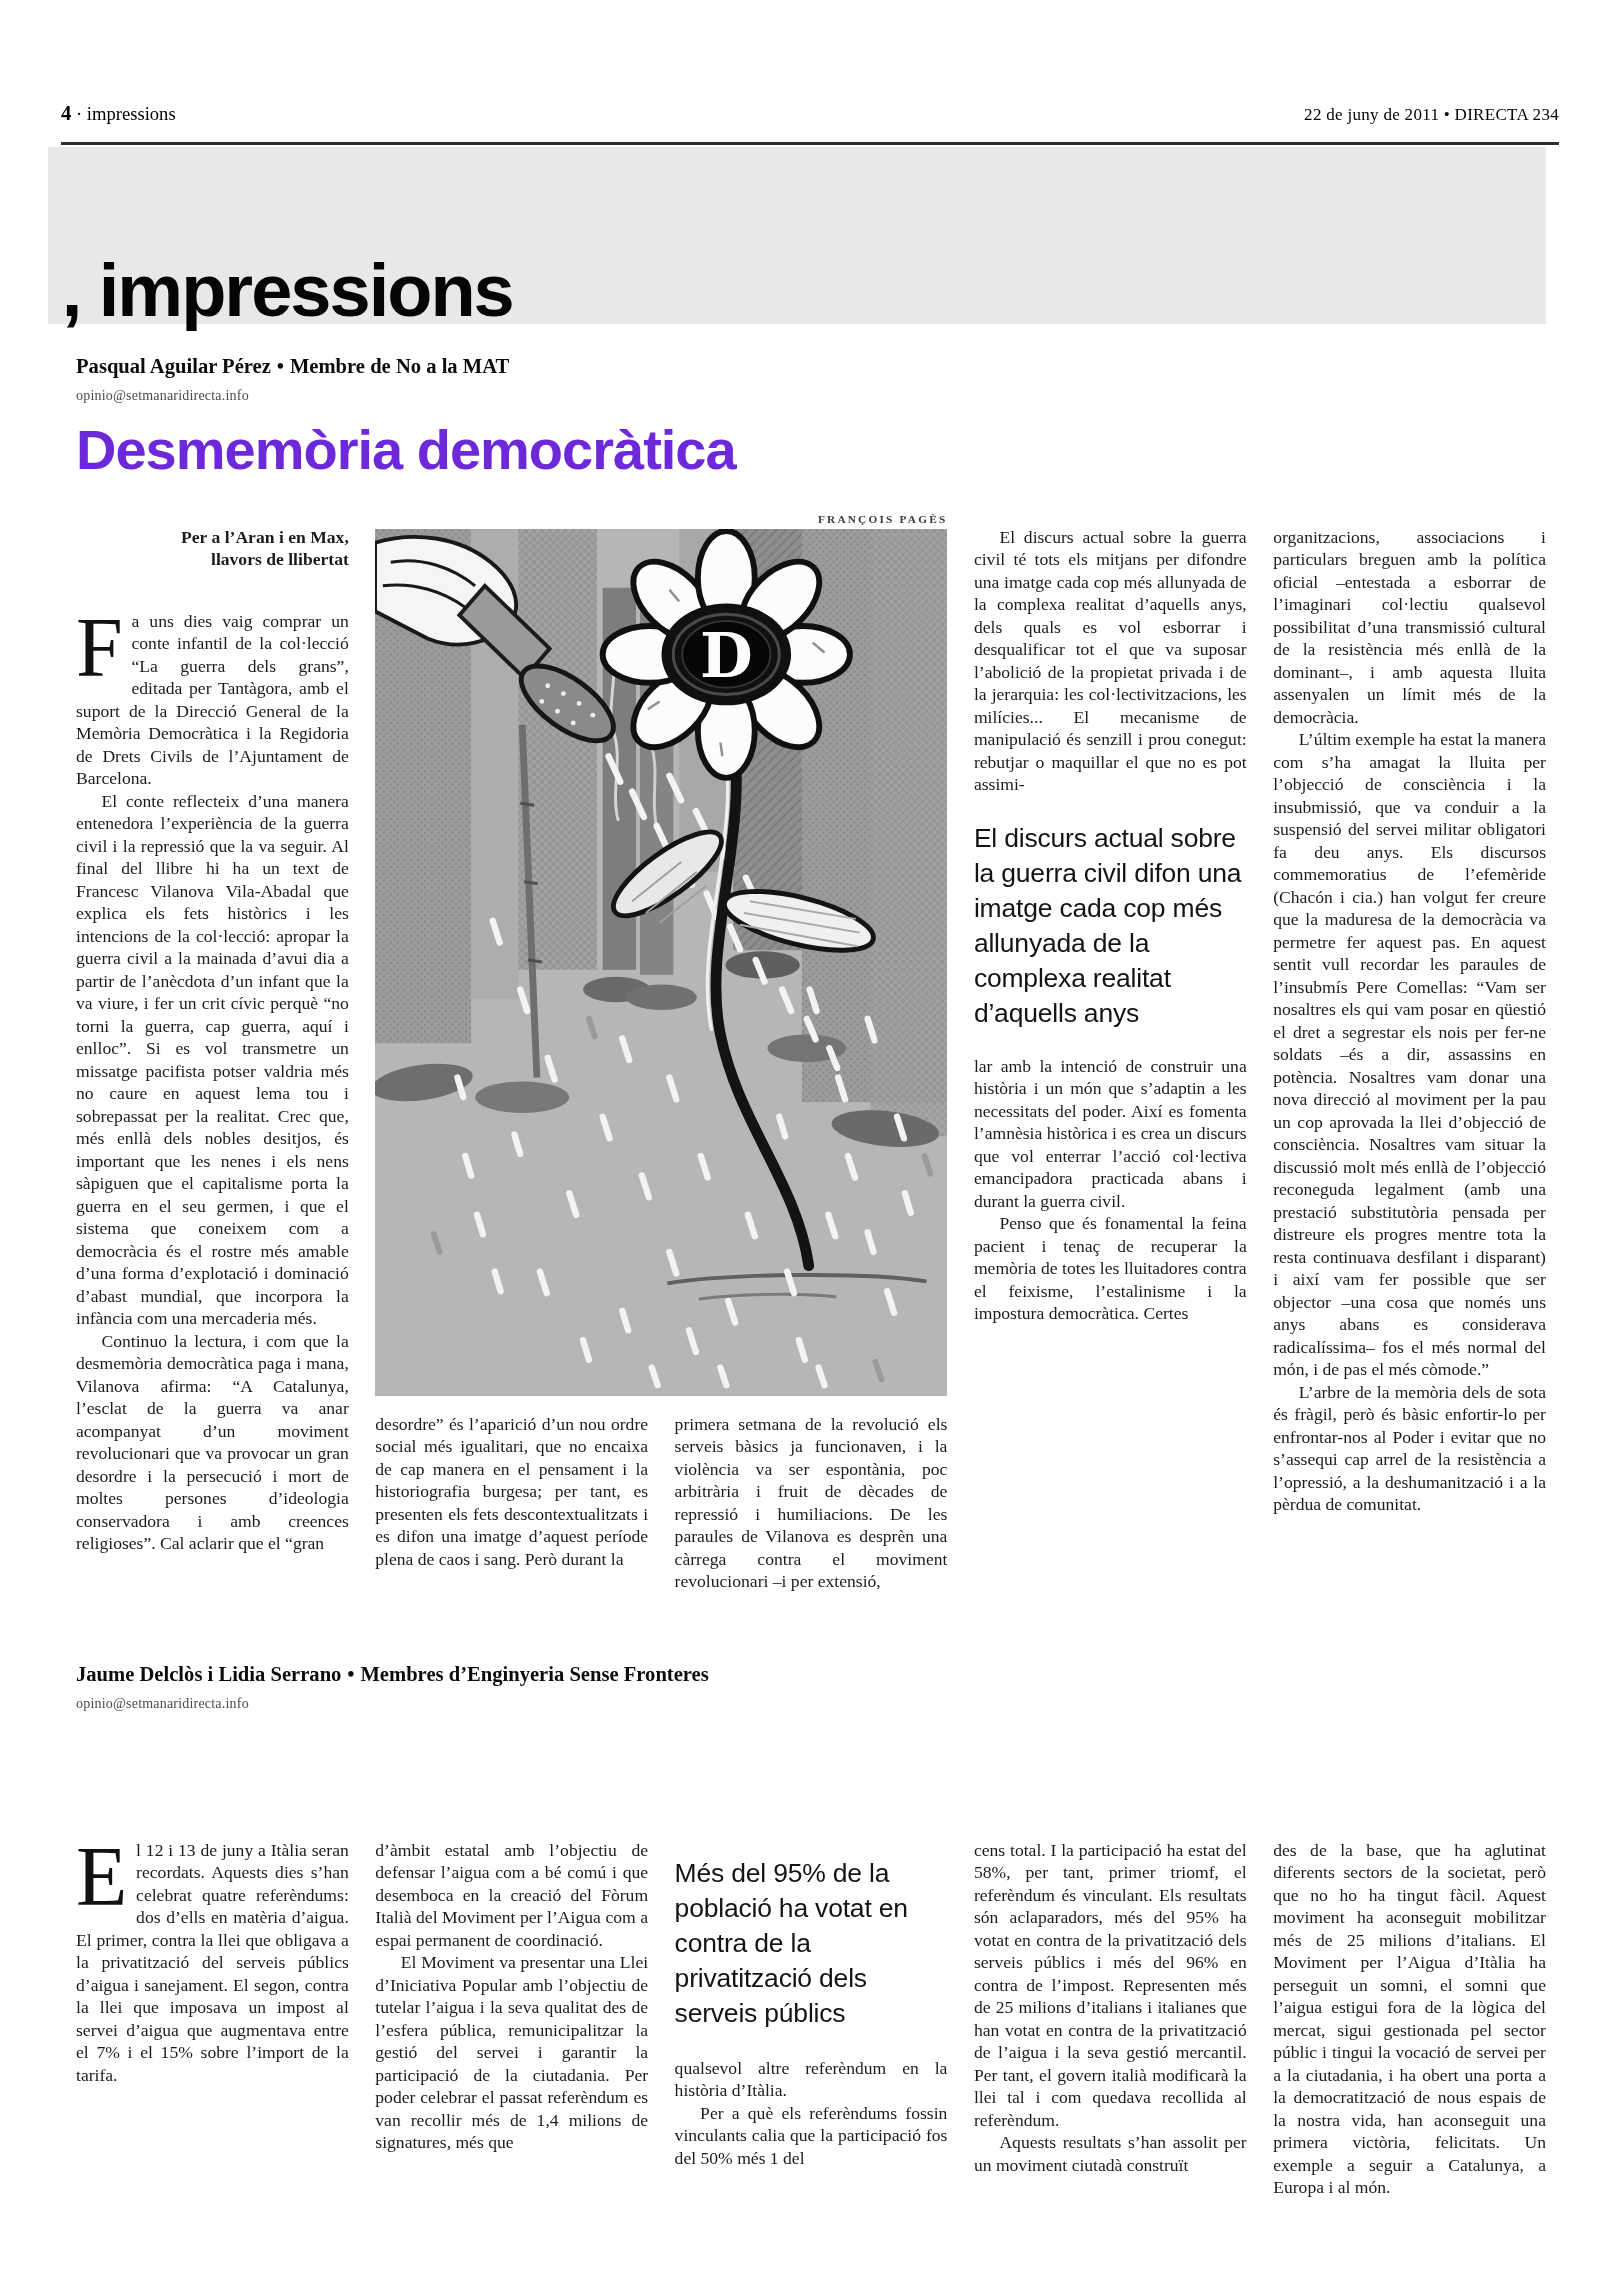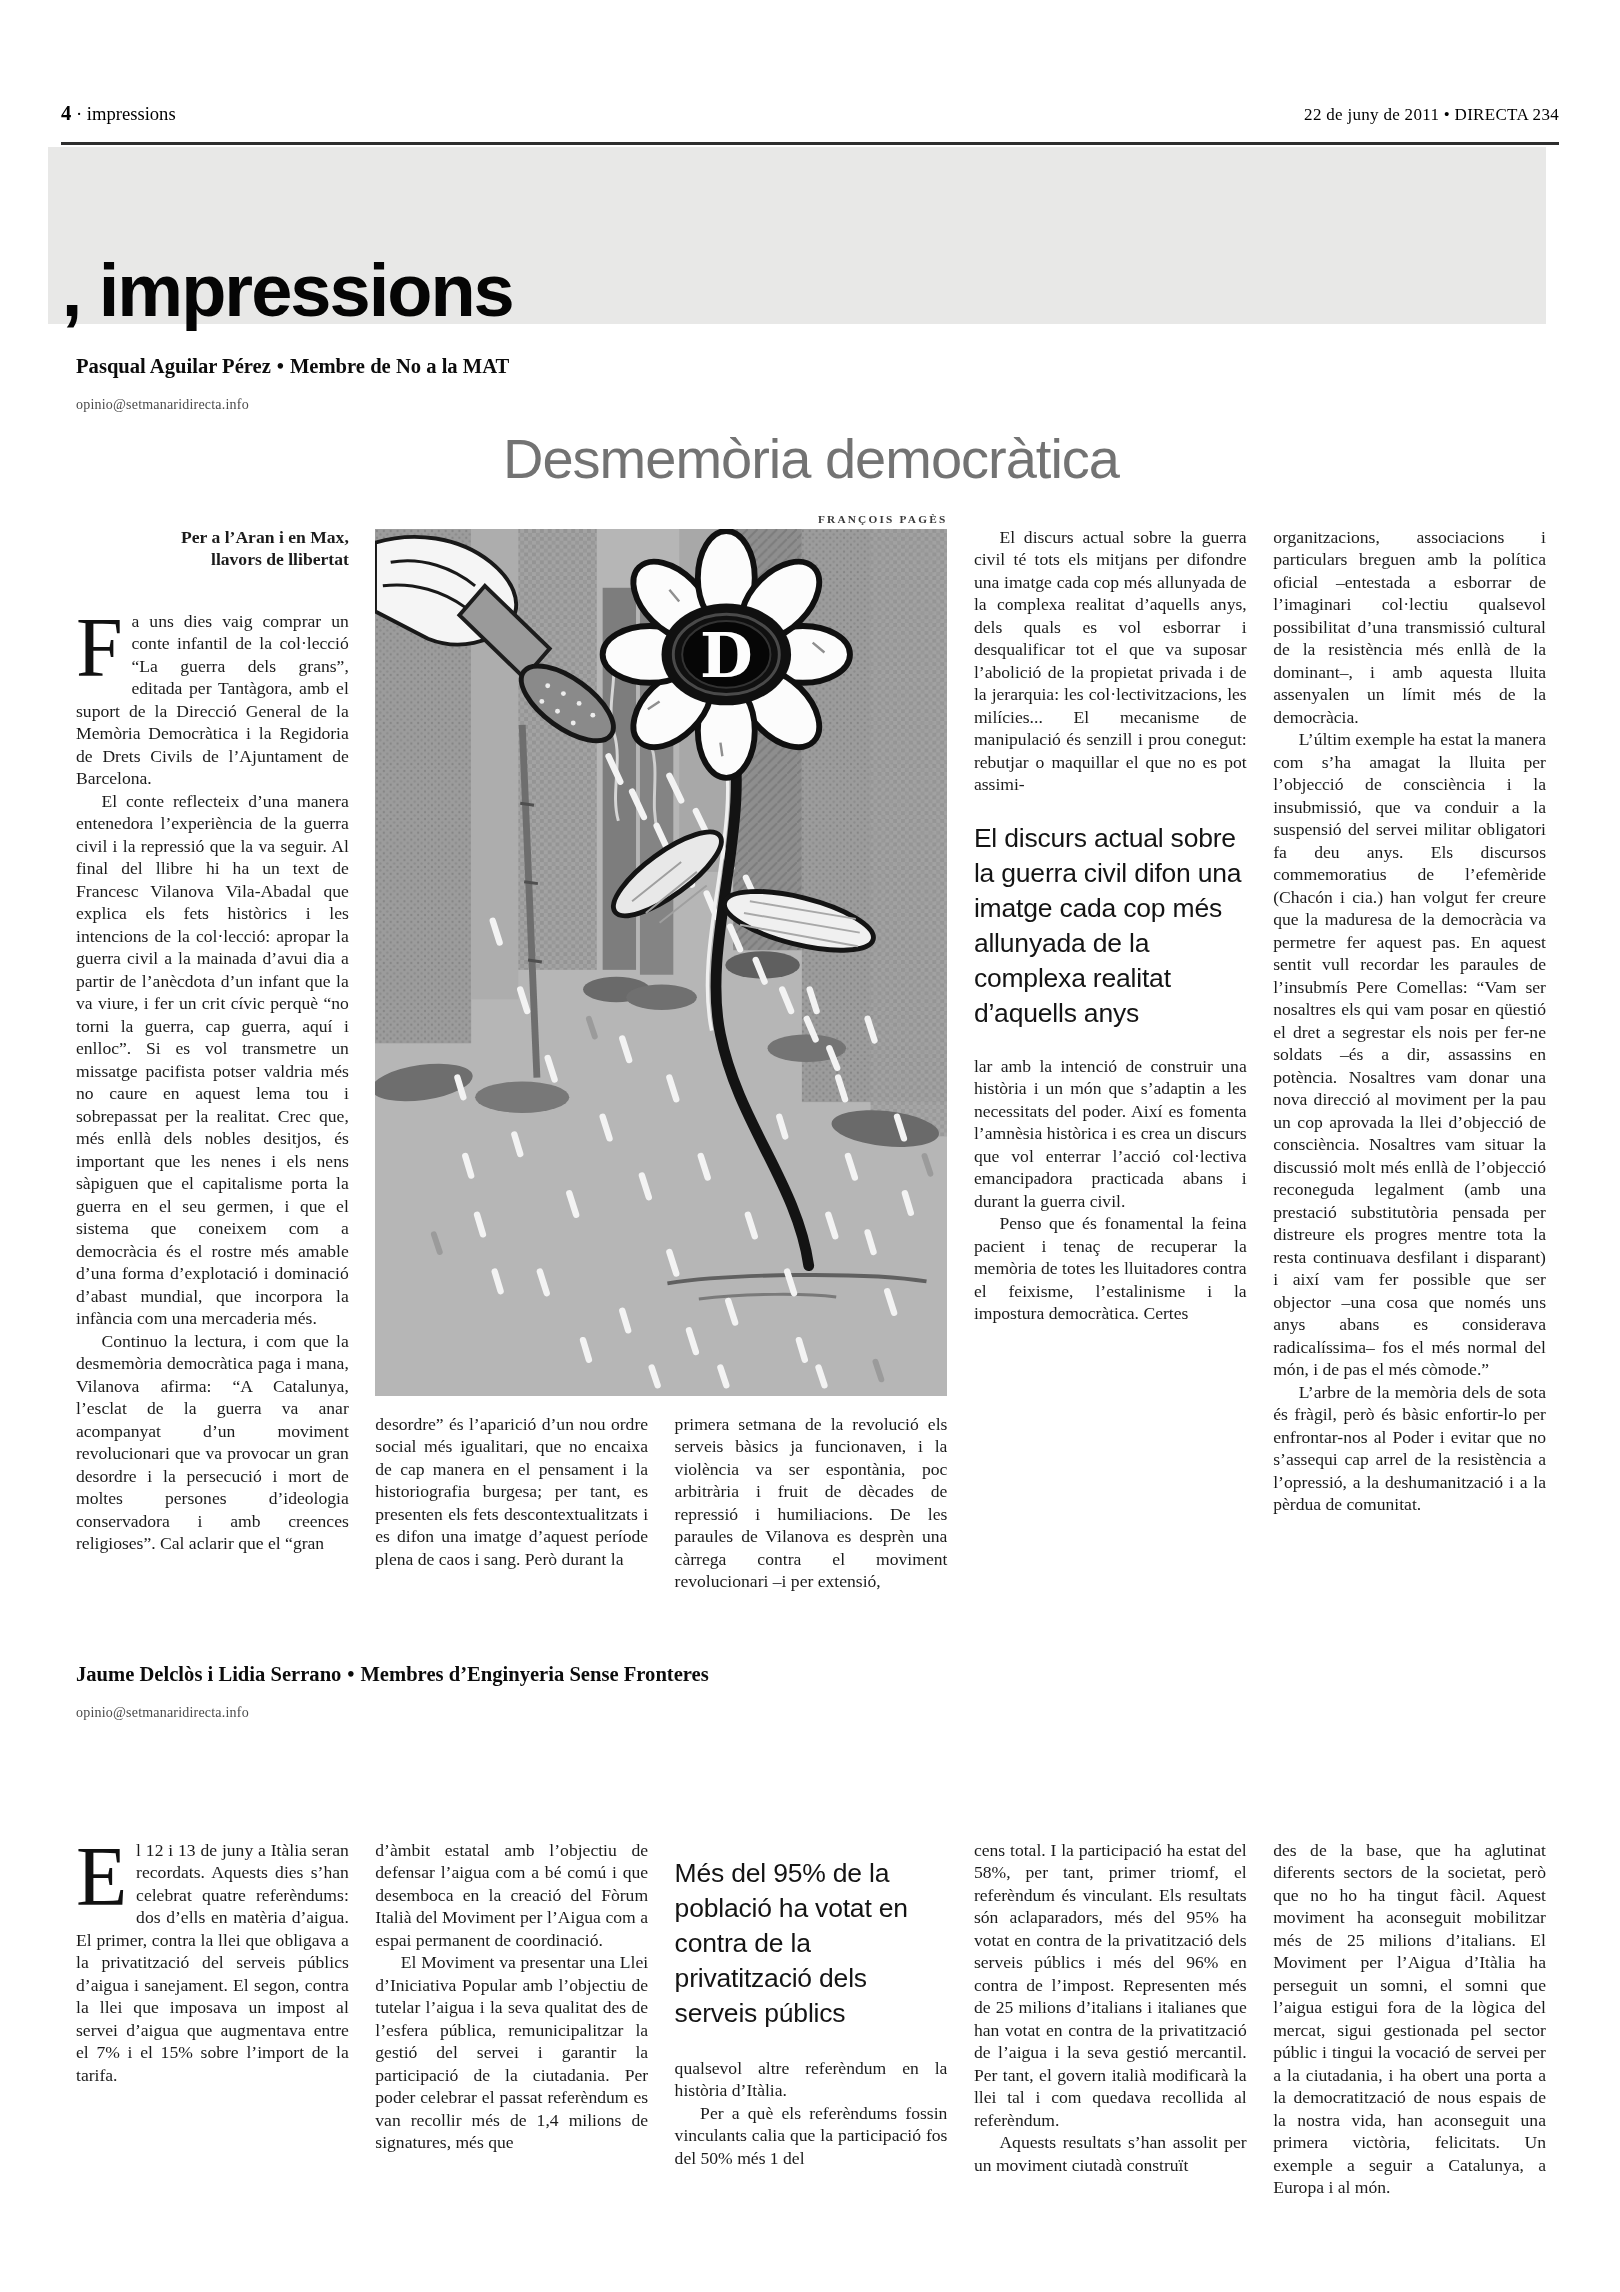--- a/index.html
+++ b/index.html
@@ -14,23 +14,23 @@
   
   .banner{position:absolute;top:147px;left:48px;width:1498px;height:177px;background:#e8e8e7;}
   .banner .banner-title{position:absolute;left:13.7px;bottom:3.9px;
           font-family:"Liberation Sans",sans-serif;font-weight:bold;font-size:74px;
           line-height:.8;letter-spacing:-2px;color:#050505;}
   
   .art-head{position:absolute;left:76px;width:1470px;}
   #a1-head{top:355px;} #a2-head{top:1663px;}
   .author{font-size:20.6px;font-weight:bold;color:#0c0c0c;}
   .author .sep{font-weight:bold;padding:0 5.9px;}
-  .email{font-size:14px;color:#4a4a4a;margin-top:19px;letter-spacing:0.2px;}
-  .art-title{font-family:"Liberation Sans",sans-serif;font-weight:normal;color:#737373;
-             letter-spacing:-1px;line-height:1;margin-top:17.6px;text-align:center;}
+  .email{font-size:14px;color:#4a4a4a;margin-top:10px;letter-spacing:0.2px;}
+  .art-title{font-family:"Liberation Sans",sans-serif;font-weight:bold;color:#6d28d9;
+             letter-spacing:-1px;line-height:1;margin-top:17.6px;}
   #a1-head .art-title{font-size:56px;}
   #a2-head .art-title{font-size:48px;}
   
   .art-body{position:absolute;left:76px;width:1470px;display:grid;
             grid-template-columns:repeat(5,1fr);column-gap:26.5px;}
   #a1-body{top:514px;height:1142px;overflow:hidden;grid-template-rows:885px auto;}
   #a2-body{top:1827px;height:463px;overflow:hidden;}
   .c{font-size:17.6px;line-height:22.5px;text-align:justify;}
   .pt{padding-top:11.8px;}
   .col1-a1{grid-column:1;grid-row:1/3;}

